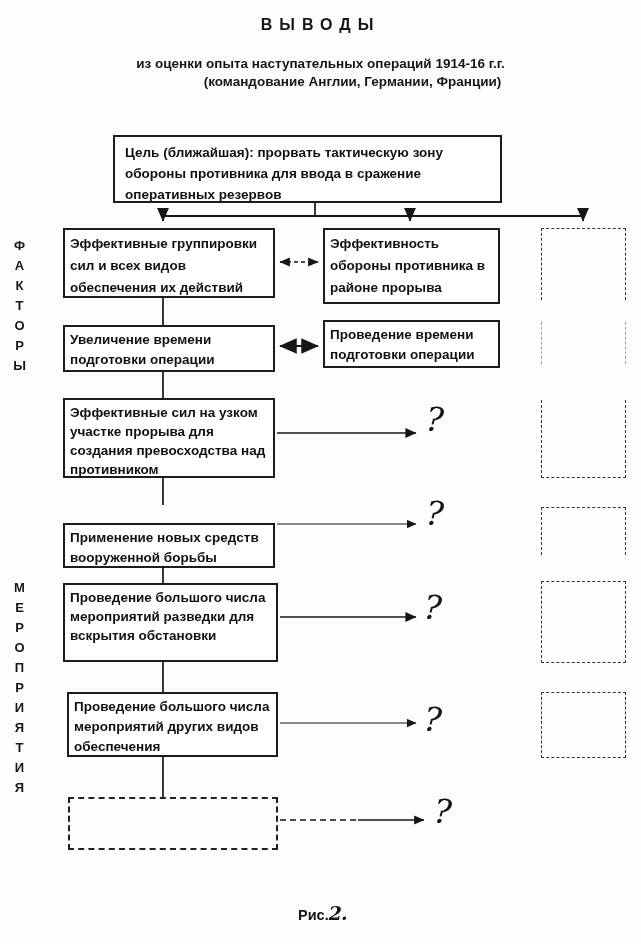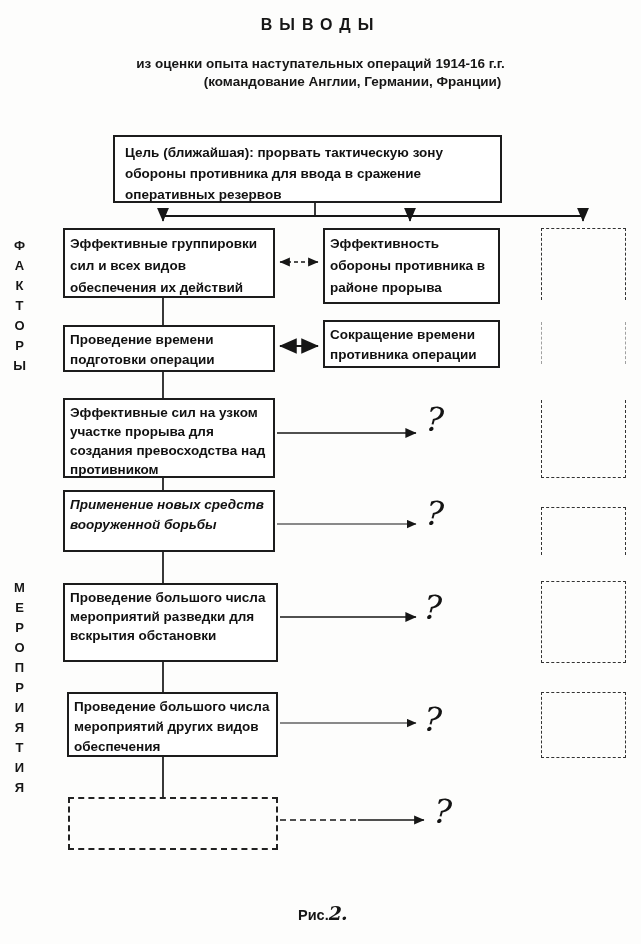--- a/index.html
+++ b/index.html
@@ -32,21 +32,21 @@
   .box{
     position:absolute;box-sizing:border-box;background:#fff;
     border:2px solid #1c1c1c;
     font-size:13.5px;font-weight:bold;line-height:20px;
     padding:3px 5px 2px 5px;color:#111;
   }
   .goal{left:113px;top:135px;width:389px;height:68px;padding:5px 10px;line-height:21px;}
   .b1{left:63px;top:228px;width:212px;height:70px;line-height:22px;}
   .b2{left:63px;top:325px;width:212px;height:47px;}
   .b3{left:63px;top:398px;width:212px;height:80px;line-height:19px;}
-  .b4{left:63px;top:490px;width:212px;height:62px;font-style:italic;}
+  .b4{left:63px;top:523px;width:212px;height:45px;}
   .b5{left:63px;top:583px;width:215px;height:79px;line-height:19px;}
   .b6{left:67px;top:692px;width:211px;height:65px;}
   .b7{left:68px;top:797px;width:210px;height:53px;border:2px dashed #222;background:transparent;}
   .m1{left:323px;top:228px;width:177px;height:76px;line-height:22px;}
   .m2{left:323px;top:320px;width:177px;height:48px;}
   
   .rb{position:absolute;box-sizing:border-box;left:541px;width:85px;background:transparent;}
   .rb1{top:228px;height:72px;border-top:1.5px dashed #333;border-left:1.5px dashed #333;border-right:1.5px dashed #333;}
   .rb2{top:322px;height:42px;border-left:1.5px dashed #555;border-right:1.5px dashed #555;opacity:.55;}
   .rb3{top:400px;height:78px;border-left:1.5px dashed #333;border-right:1.5px dashed #333;border-bottom:1.5px dashed #333;}
@@ -117,24 +117,24 @@
   <div class="abs title">ВЫВОДЫ</div>
   <div class="abs subtitle sub1">из оценки опыта наступательных операций 1914-16 г.г.</div>
   <div class="abs subtitle sub2">(командование Англии, Германии, Франции)</div>
 
   <div class="abs vlabel vfactors">ФАКТОРЫ</div>
   <div class="abs vlabel vmeasures">МЕРОПРИЯТИЯ</div>
 
   <div class="box goal">Цель (ближайшая): прорвать тактическую зону обороны противника для ввода в сражение оперативных резервов</div>
 
   <div class="box b1">Эффективные группировки сил и всех видов обеспечения их действий</div>
-  <div class="box b2">Проведение времени подготовки операции</div>
+  <div class="box b2">Увеличение времени подготовки операции</div>
 
   <div class="box m1">Эффективность обороны противника в районе прорыва</div>
-  <div class="box m2">Сокращение времени противника операции</div>
+  <div class="box m2">Проведение времени подготовки операции</div>
 
   <div class="box b3">Эффективные сил на узком участке прорыва для создания превосходства над противником</div>
   <div class="box b4">Применение новых средств вооруженной борьбы</div>
   <div class="box b5">Проведение большого числа мероприятий разведки для вскрытия обстановки</div>
   <div class="box b6">Проведение большого числа мероприятий других видов обеспечения</div>
   <div class="box b7"></div>
 
   <div class="rb rb1"></div>
   <div class="rb rb2"></div>
   <div class="rb rb3"></div>

